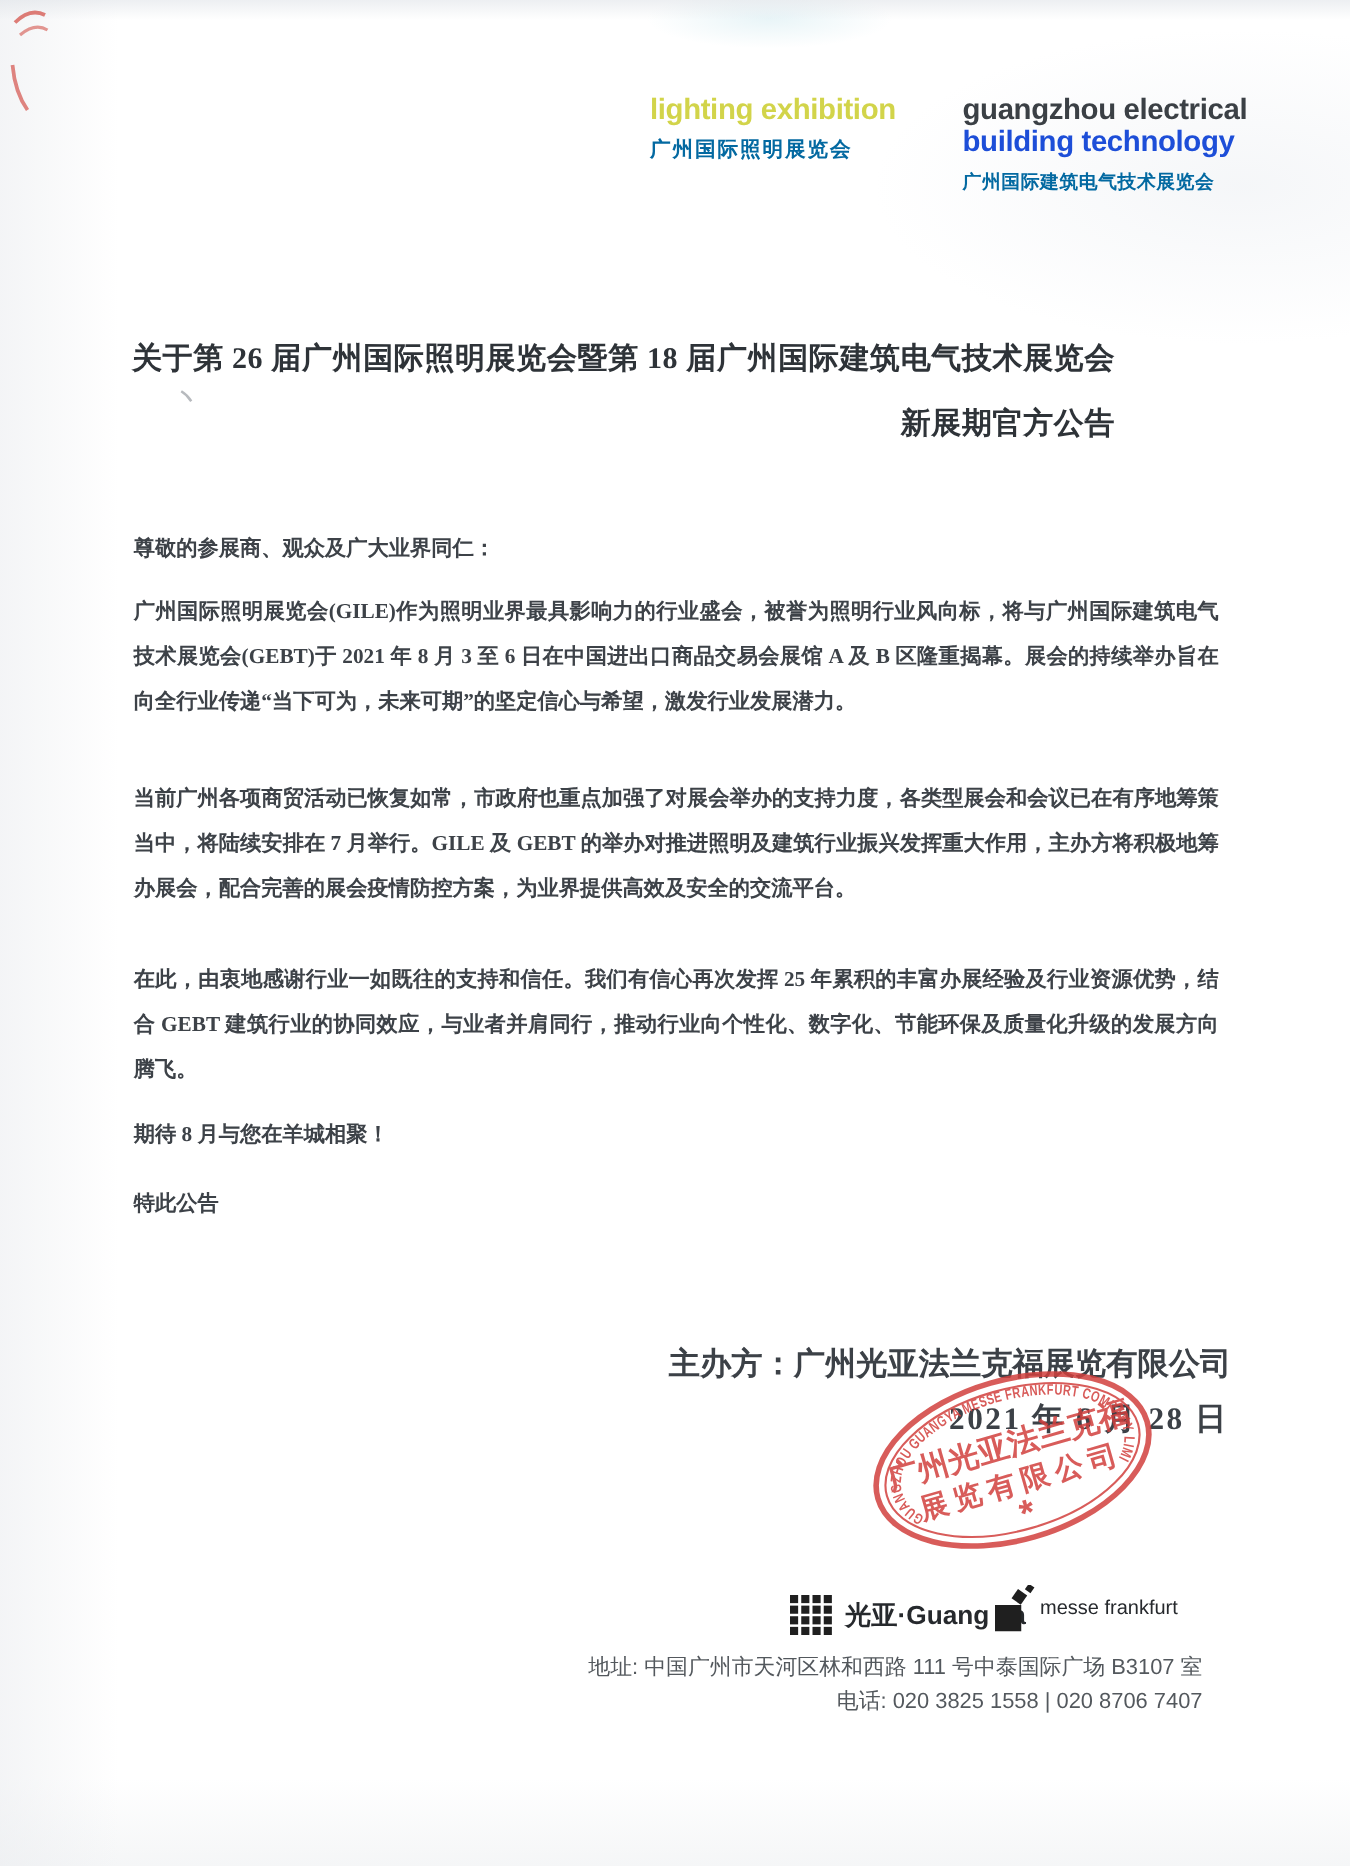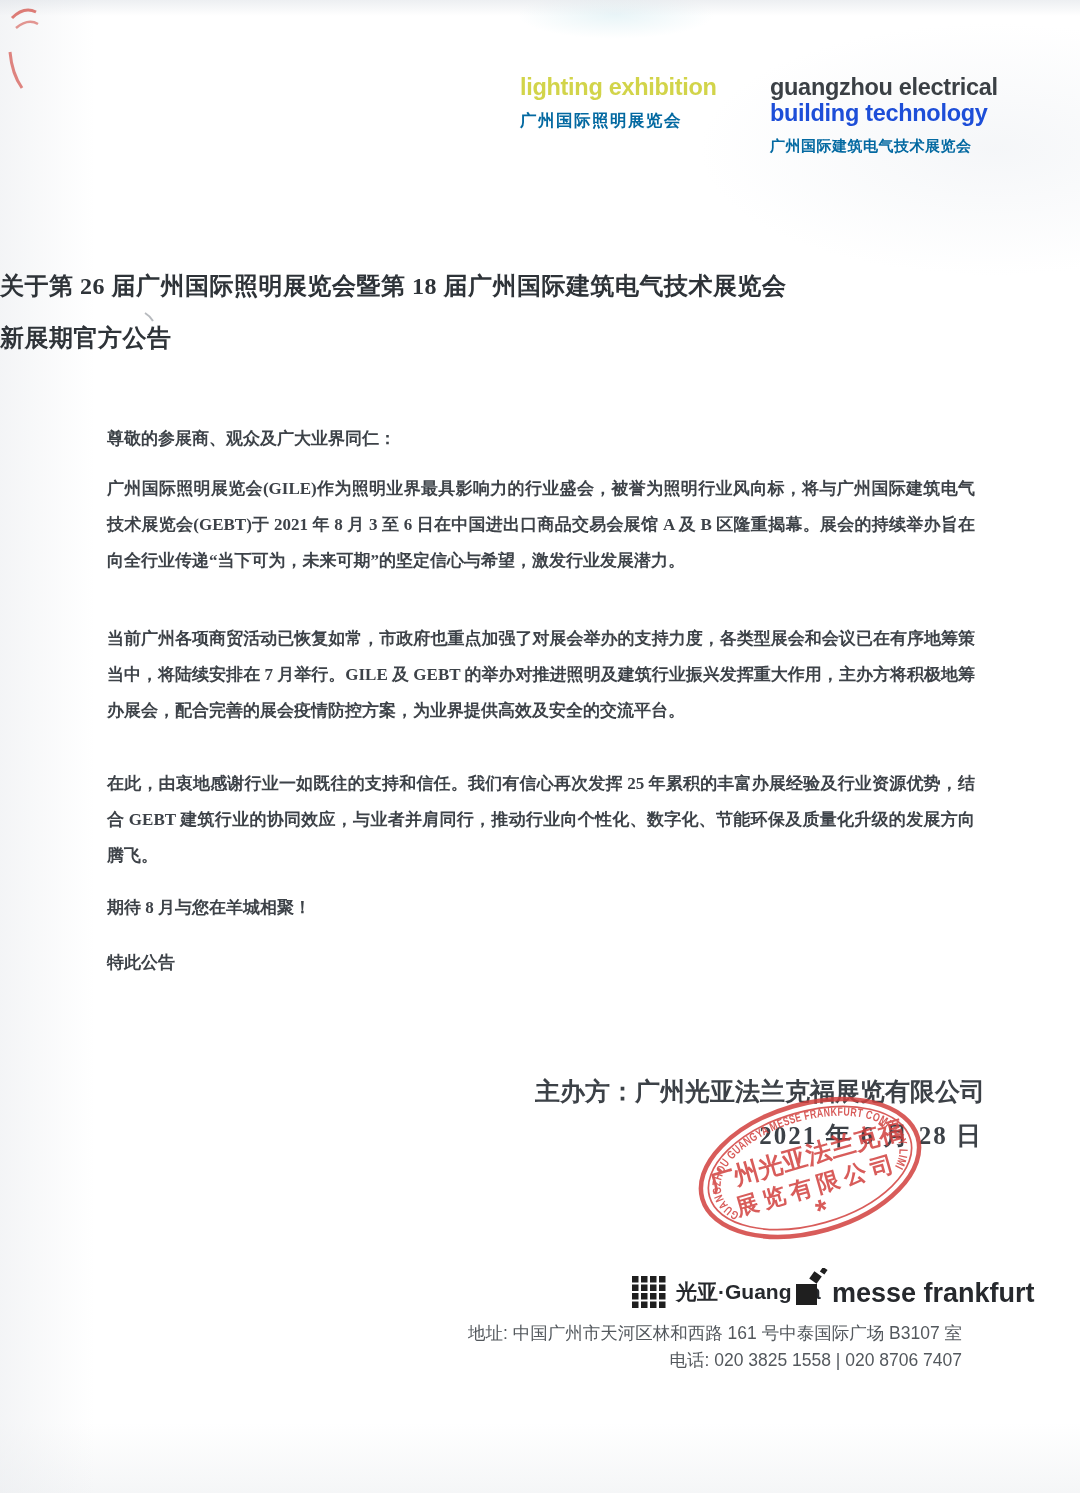--- a/index.html
+++ b/index.html
@@ -21,21 +21,21 @@
   .logo-block{position:absolute;top:74px;line-height:26px;white-space:nowrap;}
   .logo-left{left:520px;}
   .logo-right{left:770px;}
   .logo-lat{font-size:23.5px;font-weight:bold;color:#3b4045;letter-spacing:-0.3px;}
   .logo-accent-l{color:#d2d44a;}
   .logo-accent-r{color:#1d4ed8;}
   .logo-cjk{font-weight:bold;color:#0369a1;margin-top:7px;}
   .logo-left .logo-cjk{font-size:16.5px;letter-spacing:1.5px;}
   .logo-right .logo-cjk{font-size:15px;letter-spacing:0.5px;}
   
-  .title-line{position:absolute;left:0;width:892px;text-align:left;
+  .title-line{position:absolute;left:0;width:892px;text-align:right;
     font-weight:bold;font-size:24px;color:#2e3338;letter-spacing:0.5px;}
   .title-1{top:270px;}
   .title-2{top:322px;}
   
   .blk{position:absolute;left:107px;width:868px;font-size:17px;line-height:36px;
     color:#3d4248;font-weight:600;}
   .just{text-align:justify;text-justify:inter-ideograph;}
   .greeting{top:421px;}
   .p1{top:471px;}
   .p2{top:621px;}
@@ -47,21 +47,21 @@
     color:#3c4147;font-weight:600;white-space:nowrap;}
   .date{position:absolute;right:97px;top:1118px;font-size:25px;line-height:36px;
     color:#3c4147;font-weight:600;letter-spacing:2px;white-space:nowrap;}
   
   .stamp{position:absolute;left:655px;top:1068px;}
   
   .flogos{position:absolute;left:632px;top:1272px;height:40px;}
   .gy-icon{position:absolute;left:0;top:4px;}
   .gy-text{position:absolute;left:44px;top:6px;font-size:21px;font-weight:bold;color:#26292d;white-space:nowrap;}
   .mf-icon{position:absolute;left:162px;top:-4px;}
-  .mf-text{position:absolute;left:200px;top:6px;font-size:27px;font-weight:bold;color:#26292d;white-space:nowrap;}
+  .mf-text{position:absolute;left:200px;top:6px;font-size:16px;font-weight:normal;color:#26292d;white-space:nowrap;}
   
   .faddr{position:absolute;right:118px;top:1320px;text-align:right;
     font-size:17.5px;line-height:27px;color:#53585d;}
   .marks{position:absolute;pointer-events:none;}
 </style>
 </head>
 <body>
 
 <div class="tint"></div>
 
@@ -138,15 +138,15 @@
     <g fill="#1f1f1f">
       <rect x="2" y="16" width="21" height="21"></rect>
       <rect x="17" y="5" width="9" height="9" transform="rotate(35 21.5 9.5)"></rect>
       <rect x="27" y="0" width="5.5" height="5.5" transform="rotate(35 29.7 2.7)"></rect>
     </g>
   </svg>
   <div class="mf-text">messe frankfurt</div>
 </div>
 
 <div class="faddr">
-  <div>地址: 中国广州市天河区林和西路 161 号中泰国际广场 B3107 室</div>
+  <div>地址: 中国广州市天河区林和西路 111 号中泰国际广场 B3107 室</div>
   <div>电话: 020 3825 1558 |  020 8706 7407</div>
 </div>
 
 </body></html>

